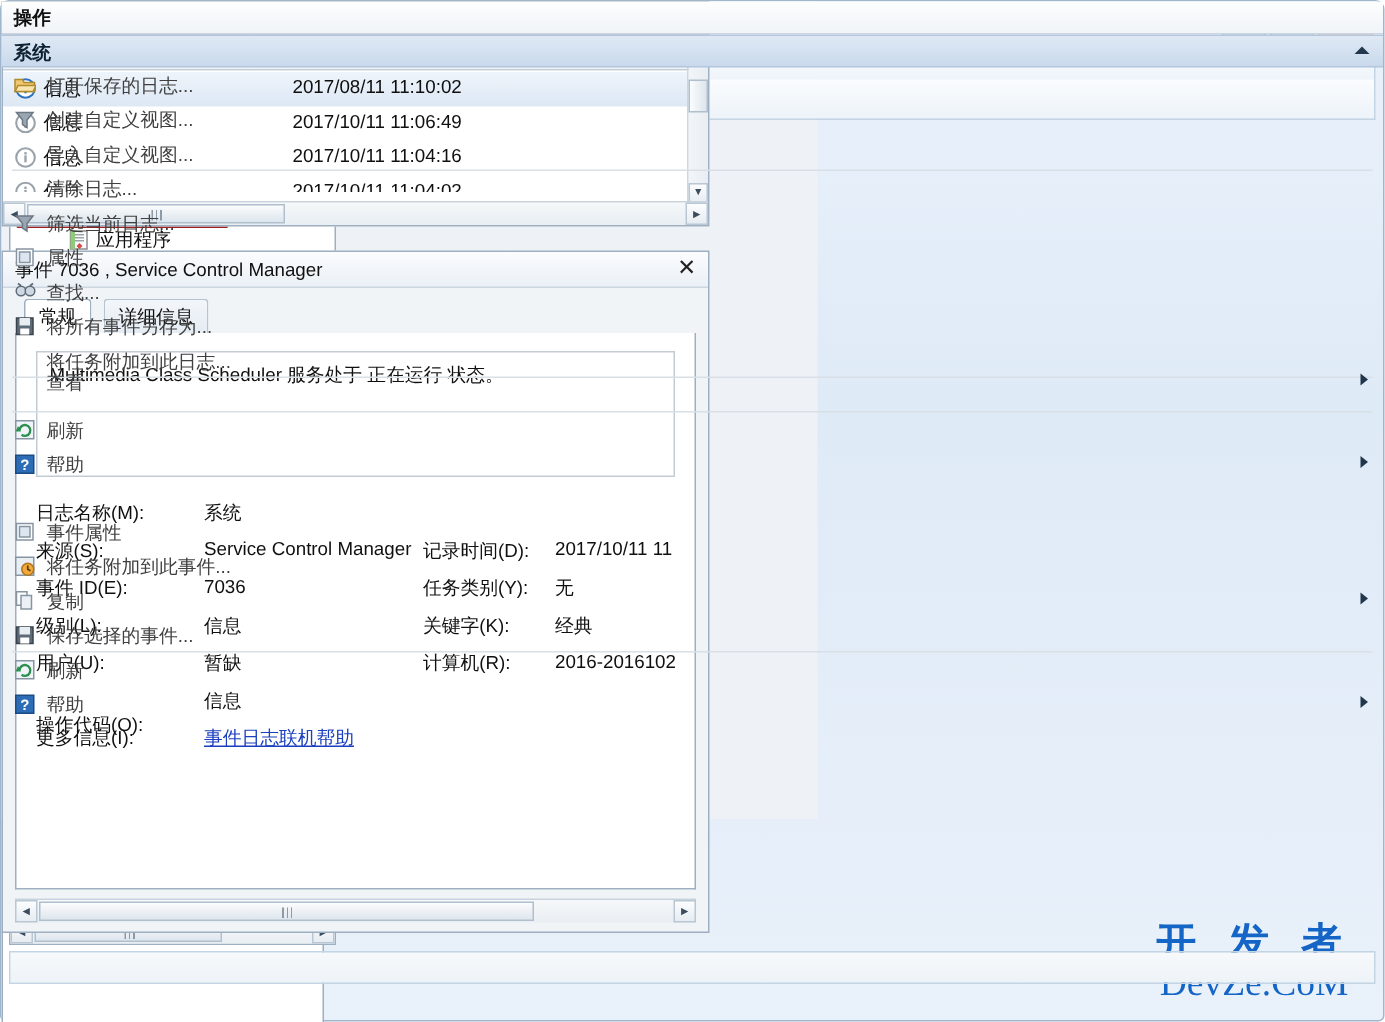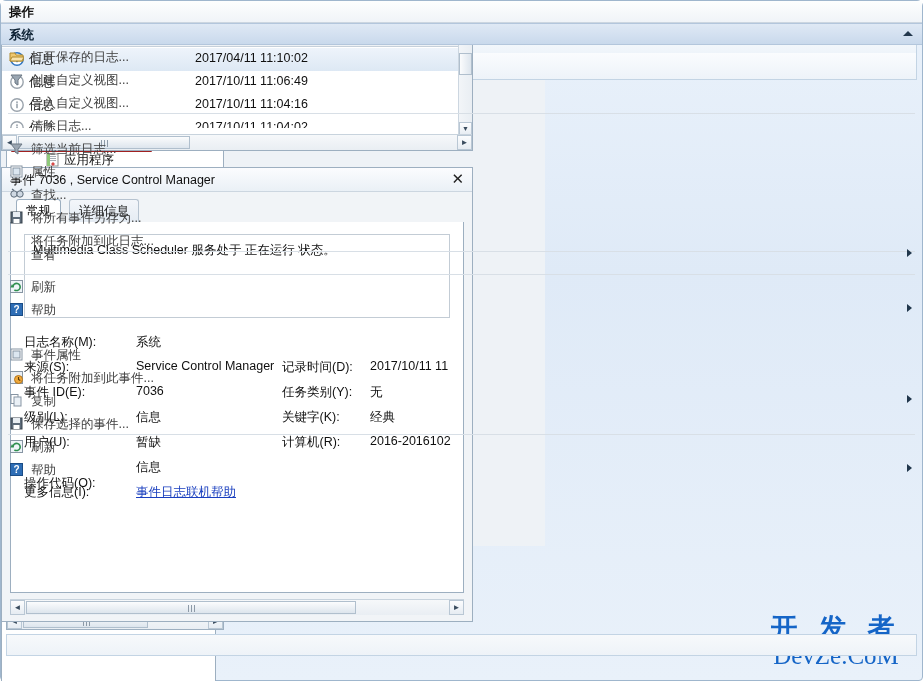--- a/index.html
+++ b/index.html
@@ -519,21 +519,21 @@
         <div id="col-div"></div>
       </div>
       <div id="rows-host" style="position: absolute; left: 0px; right: 0px; top: 0px; height: 104px; overflow: hidden;">
           <div class="erow sel" style="top: 24px;">
             <span class="ico"><svg width="14" height="14" viewBox="0 0 14 14">
                 <circle cx="7" cy="7" r="6.2" fill="#fff" stroke="#2f74c0" stroke-width="1.4"></circle>
                 <rect x="6.2" y="5.6" width="1.6" height="4.6" fill="#2f74c0"></rect>
                 <rect x="6.2" y="3.4" width="1.6" height="1.6" fill="#2f74c0"></rect>
               </svg></span>
             <span class="lv">信息</span>
-            <span class="dt">2017/04/11 11:10:02</span>
+            <span class="dt">2017/08/11 11:10:02</span>
           </div>
           <div class="erow" style="top: 47px;">
             <span class="ico"><svg width="14" height="14" viewBox="0 0 14 14">
                 <circle cx="7" cy="7" r="6.2" fill="#fff" stroke="#9aa3ac" stroke-width="1.4"></circle>
                 <rect x="6.2" y="5.6" width="1.6" height="4.6" fill="#9aa3ac"></rect>
                 <rect x="6.2" y="3.4" width="1.6" height="1.6" fill="#9aa3ac"></rect>
               </svg></span>
             <span class="lv">信息</span>
             <span class="dt">2017/10/11 11:06:49</span>
           </div>

